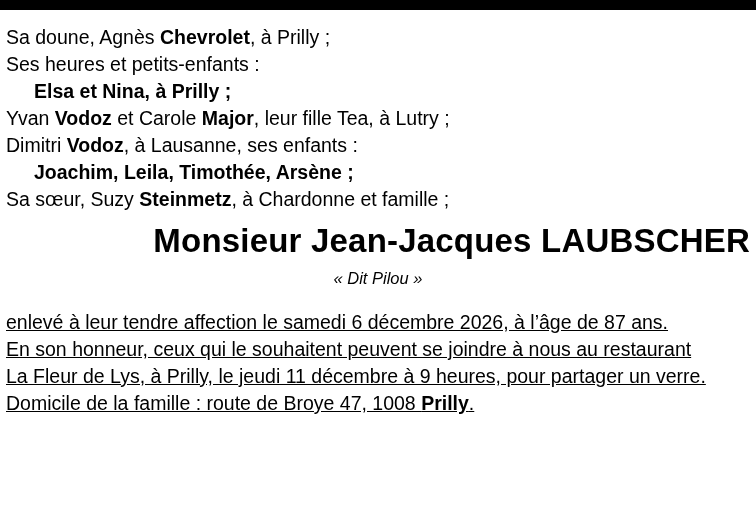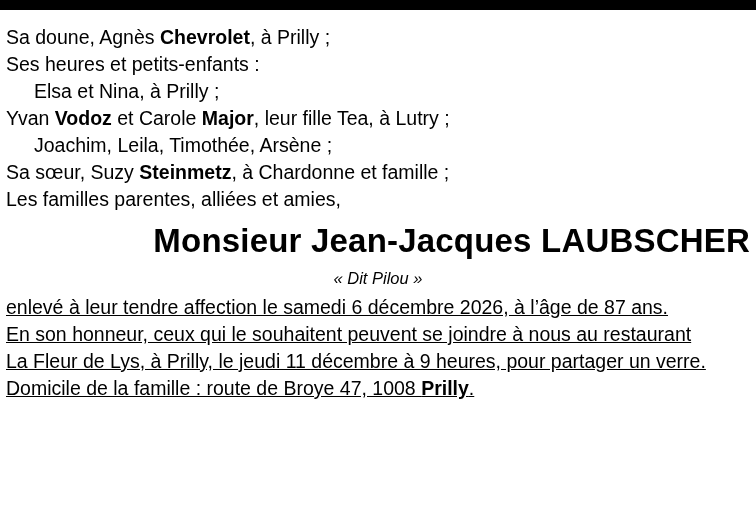--- a/index.html
+++ b/index.html
@@ -24,59 +24,60 @@
     flex-direction: column;
   }
   .line {
     font-size: 19.5px;
     line-height: 27px;
     white-space: pre;
     letter-spacing: 0px;
   }
   .line.indent {
     padding-left: 28px;
+    font-weight: bold;
   }
   b {
     font-weight: bold;
   }
   .deceased-name {
     font-size: 33px;
     font-weight: bold;
     text-align: right;
     line-height: 44px;
     letter-spacing: 0.2px;
     margin-top: 6px;
     white-space: nowrap;
   }
   .nickname {
     font-size: 16.5px;
     font-style: italic;
     text-align: center;
     line-height: 26px;
     margin-top: 2px;
-    margin-bottom: 3px;
+    margin-bottom: 18px;
   }
   .closing .line {
     line-height: 27px;
     text-decoration: underline;
   }
 </style>
 </head>
 <body>
 
 <div class="notice">
 
   <div class="family-block">
       <div class="line"><span>Sa doune, Agnès </span><b>Chevrolet</b><span>, à Prilly ;</span></div>
       <div class="line"><span>Ses heures et petits-enfants :</span></div>
       <div class="line indent"><span>Elsa et Nina, à Prilly ;</span></div>
       <div class="line"><span>Yvan </span><b>Vodoz</b><span> et Carole </span><b>Major</b><span>, leur fille Tea, à Lutry ;</span></div>
+      <div class="line"><span>Dimitri </span><b>Vodoz</b><span>, à Lausanne, ses enfants :</span></div>
       <div class="line indent"><span>Joachim, Leila, Timothée, Arsène ;</span></div>
       <div class="line"><span>Sa sœur, Suzy </span><b>Steinmetz</b><span>, à Chardonne et famille ;</span></div>
-      <div class="line"><span>Les familles parentes, alliées et amies,</span></div>
     </div>
 
   <div class="deceased-name">Monsieur Jean-Jacques LAUBSCHER</div>
 
   <div class="nickname">« Dit Pilou »</div>
 
   <div class="closing">
       <div class="line"><span>enlevé à leur tendre affection le samedi 6 décembre 2026, à l’âge de 87 ans.</span></div>
       <div class="line"><span>En son honneur, ceux qui le souhaitent peuvent se joindre à nous au restaurant</span></div>
       <div class="line"><span>La Fleur de Lys, à Prilly, le jeudi 11 décembre à 9 heures, pour partager un verre.</span></div>

